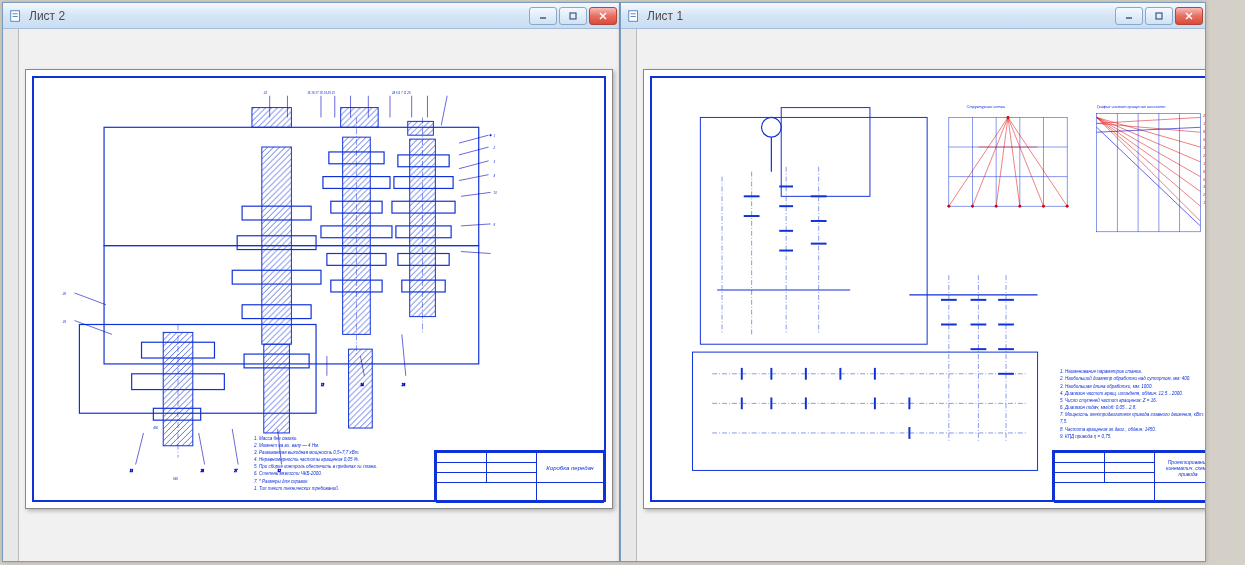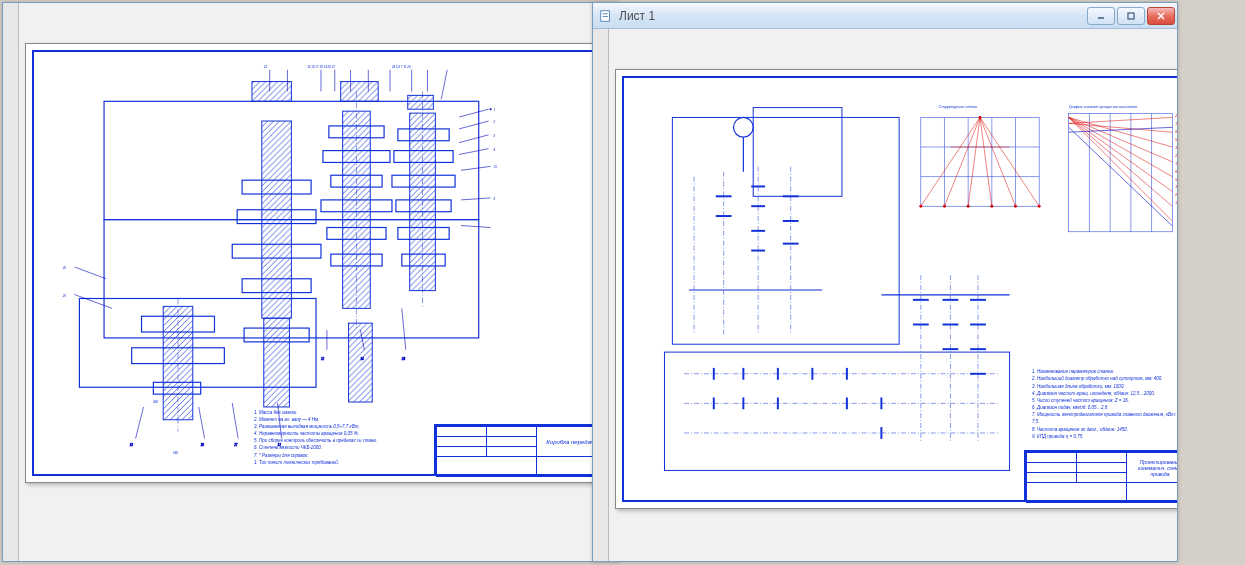--- a/index.html
+++ b/index.html
@@ -94,20 +94,48 @@
     background: #fff;
   }
   .title-block table { width:100%; height:100%; border-collapse: collapse; }
   .title-block td { border:1px solid #1030d8; font-size: 5px; color:#1030d8; padding:0 2px; font-style: italic; }
   .notes { position:absolute; font-size:4.5px; line-height:1.6; color:#1030d8; font-style: italic; }
 </style>
 </head>
 <body>
 
 <div class="mdi-child" style="left:2px; top:2px; width:618px; height:560px;">
+  <div class="titlebar">
+    <span class="tb-icon">
+      <svg viewBox="0 0 16 16">
+          <rect x="2" y="2" width="10" height="12" fill="#fff" stroke="#4a7db5"></rect>
+          <rect x="4" y="5" width="6" height="1" fill="#4a7db5"></rect>
+          <rect x="4" y="8" width="6" height="1" fill="#4a7db5"></rect>
+        </svg>
+    </span>
+    <span class="tb-title">Лист 2</span>
+    <div class="tb-btns">
+      <div class="tb-btn">
+          <svg width="10" height="10">
+            <line x1="2" y1="7" x2="8" y2="7" stroke="#3b5a7f" stroke-width="1.5"></line>
+          </svg>
+        </div>
+      <div class="tb-btn">
+          <svg width="10" height="10">
+            <rect x="2" y="2" width="6" height="6" fill="none" stroke="#3b5a7f" stroke-width="1.2"></rect>
+          </svg>
+        </div>
+      <div class="tb-btn close">
+          <svg width="10" height="10">
+            <line x1="2" y1="2" x2="8" y2="8" stroke="#fff" stroke-width="1.5"></line>
+            <line x1="8" y1="2" x2="2" y2="8" stroke="#fff" stroke-width="1.5"></line>
+          </svg>
+        </div>
+    </div>
+  </div>
   <div class="content">
     <div class="ruler-v"></div>
     <div class="canvas-wrap">
       <div class="paper" style="left:6px; top:40px; width:588px; height:440px;">
         <div class="paper-inner" style="left:6px; top:6px; right:6px; bottom:6px;">
           
           <svg width="100%" height="100%" viewBox="0 0 576 428">
             <defs>
               <pattern id="hatch" patternUnits="userSpaceOnUse" width="6" height="6">
                 <line x1="0" y1="6" x2="6" y2="0" stroke="#1030d8" stroke-width="0.7"></line>
@@ -256,21 +284,21 @@
                   </tr>
             </tbody>
               </table>
           </div>
         </div>
       </div>
     </div>
   </div>
 </div>
 
-<div class="mdi-child" style="left:592px; top:2px; width:586px; height:560px;">
+<div class="mdi-child" style="left:620px; top:2px; width:586px; height:560px;">
   <div class="titlebar">
     <span class="tb-icon">
       <svg viewBox="0 0 16 16">
           <rect x="2" y="2" width="10" height="12" fill="#fff" stroke="#4a7db5"></rect>
           <rect x="4" y="5" width="6" height="1" fill="#4a7db5"></rect>
           <rect x="4" y="8" width="6" height="1" fill="#4a7db5"></rect>
         </svg>
     </span>
     <span class="tb-title">Лист 1</span>
     <div class="tb-btns">

